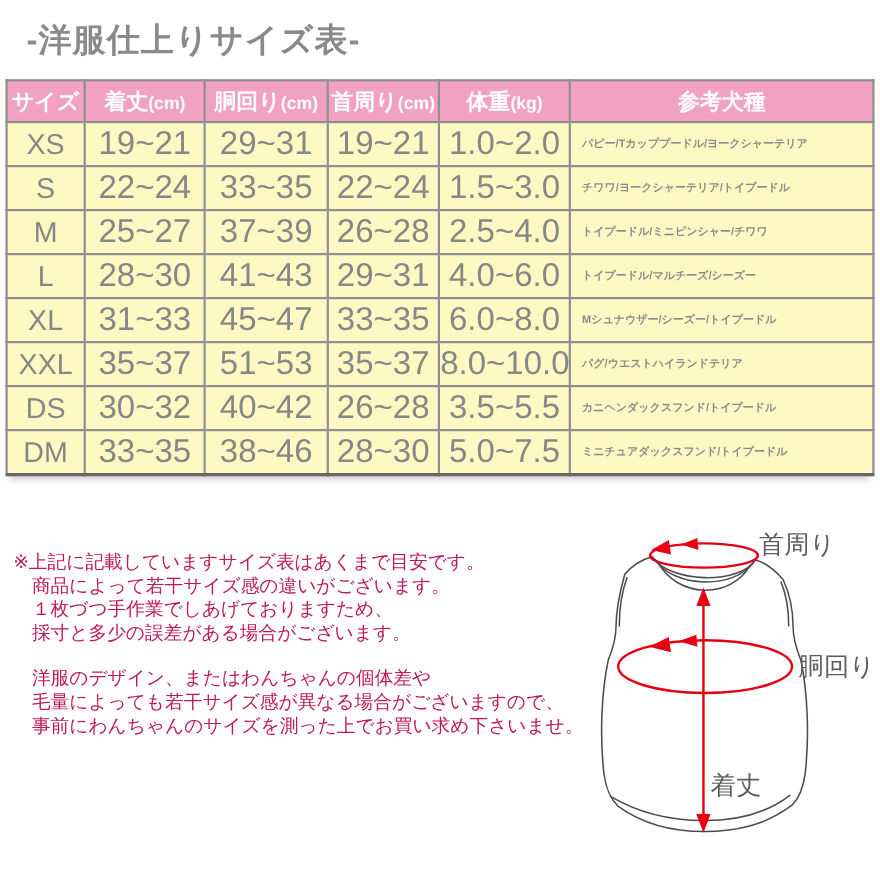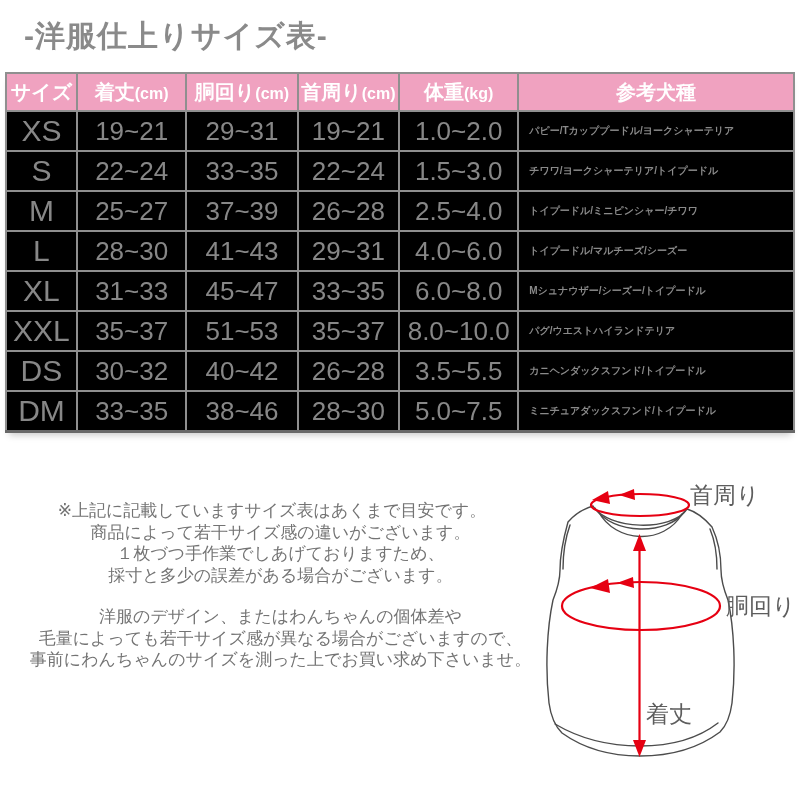--- a/index.html
+++ b/index.html
@@ -10,38 +10,38 @@
   .page-title{
     position:absolute;left:24px;top:16px;
     font-size:30px;font-weight:700;color:#8a8a8a;letter-spacing:1px;
   }
   table.size-table{
     position:absolute;left:5px;top:72px;width:790px;
     border-collapse:collapse;table-layout:fixed;
     border:2px solid #7d7d7d;
     border-bottom:3px solid #686868;
     box-shadow:0 6px 7px -4px rgba(0,0,0,0.22);
-    background:#000000;
+    background:#fef9c3;
   }
   .size-table th{
     background:#f0a2c0;color:#ffffff;font-weight:bold;font-size:20px;
     height:36px;border:2px solid #8f8f8f;padding:0;text-align:center;
   }
   .size-table th .unit{font-size:16px;font-weight:bold;}
   .size-table td{
     border:2px solid #8f8f8f;height:38px;padding:0;text-align:center;
-    color:#878787;font-size:26px;
+    color:#878787;font-size:30px;
   }
-  .size-table td.size-cell{font-size:30px;}
+  .size-table td.size-cell{font-size:26px;}
   .size-table td.breed-cell{
     text-align:left;padding-left:10px;font-size:10px;font-weight:bold;color:#8a8a8a;
   }
   .notes{
     position:absolute;left:12px;top:500px;width:520px;
-    color:#737373;font-size:17px;line-height:21.5px;text-align:center;
+    color:#be185d;font-size:17px;line-height:21.5px;
   }
   .notes .para{margin:0 0 20px 0;}
   .notes .line.indent{padding-left:17px;}
   .diagram{position:absolute;left:520px;top:478px;width:280px;height:322px;}
   .diagram text{
     font-family:"Liberation Sans","DejaVu Sans",sans-serif;
     font-size:23px;fill:#5d5d5d;
   }
 </style>
 </head>

